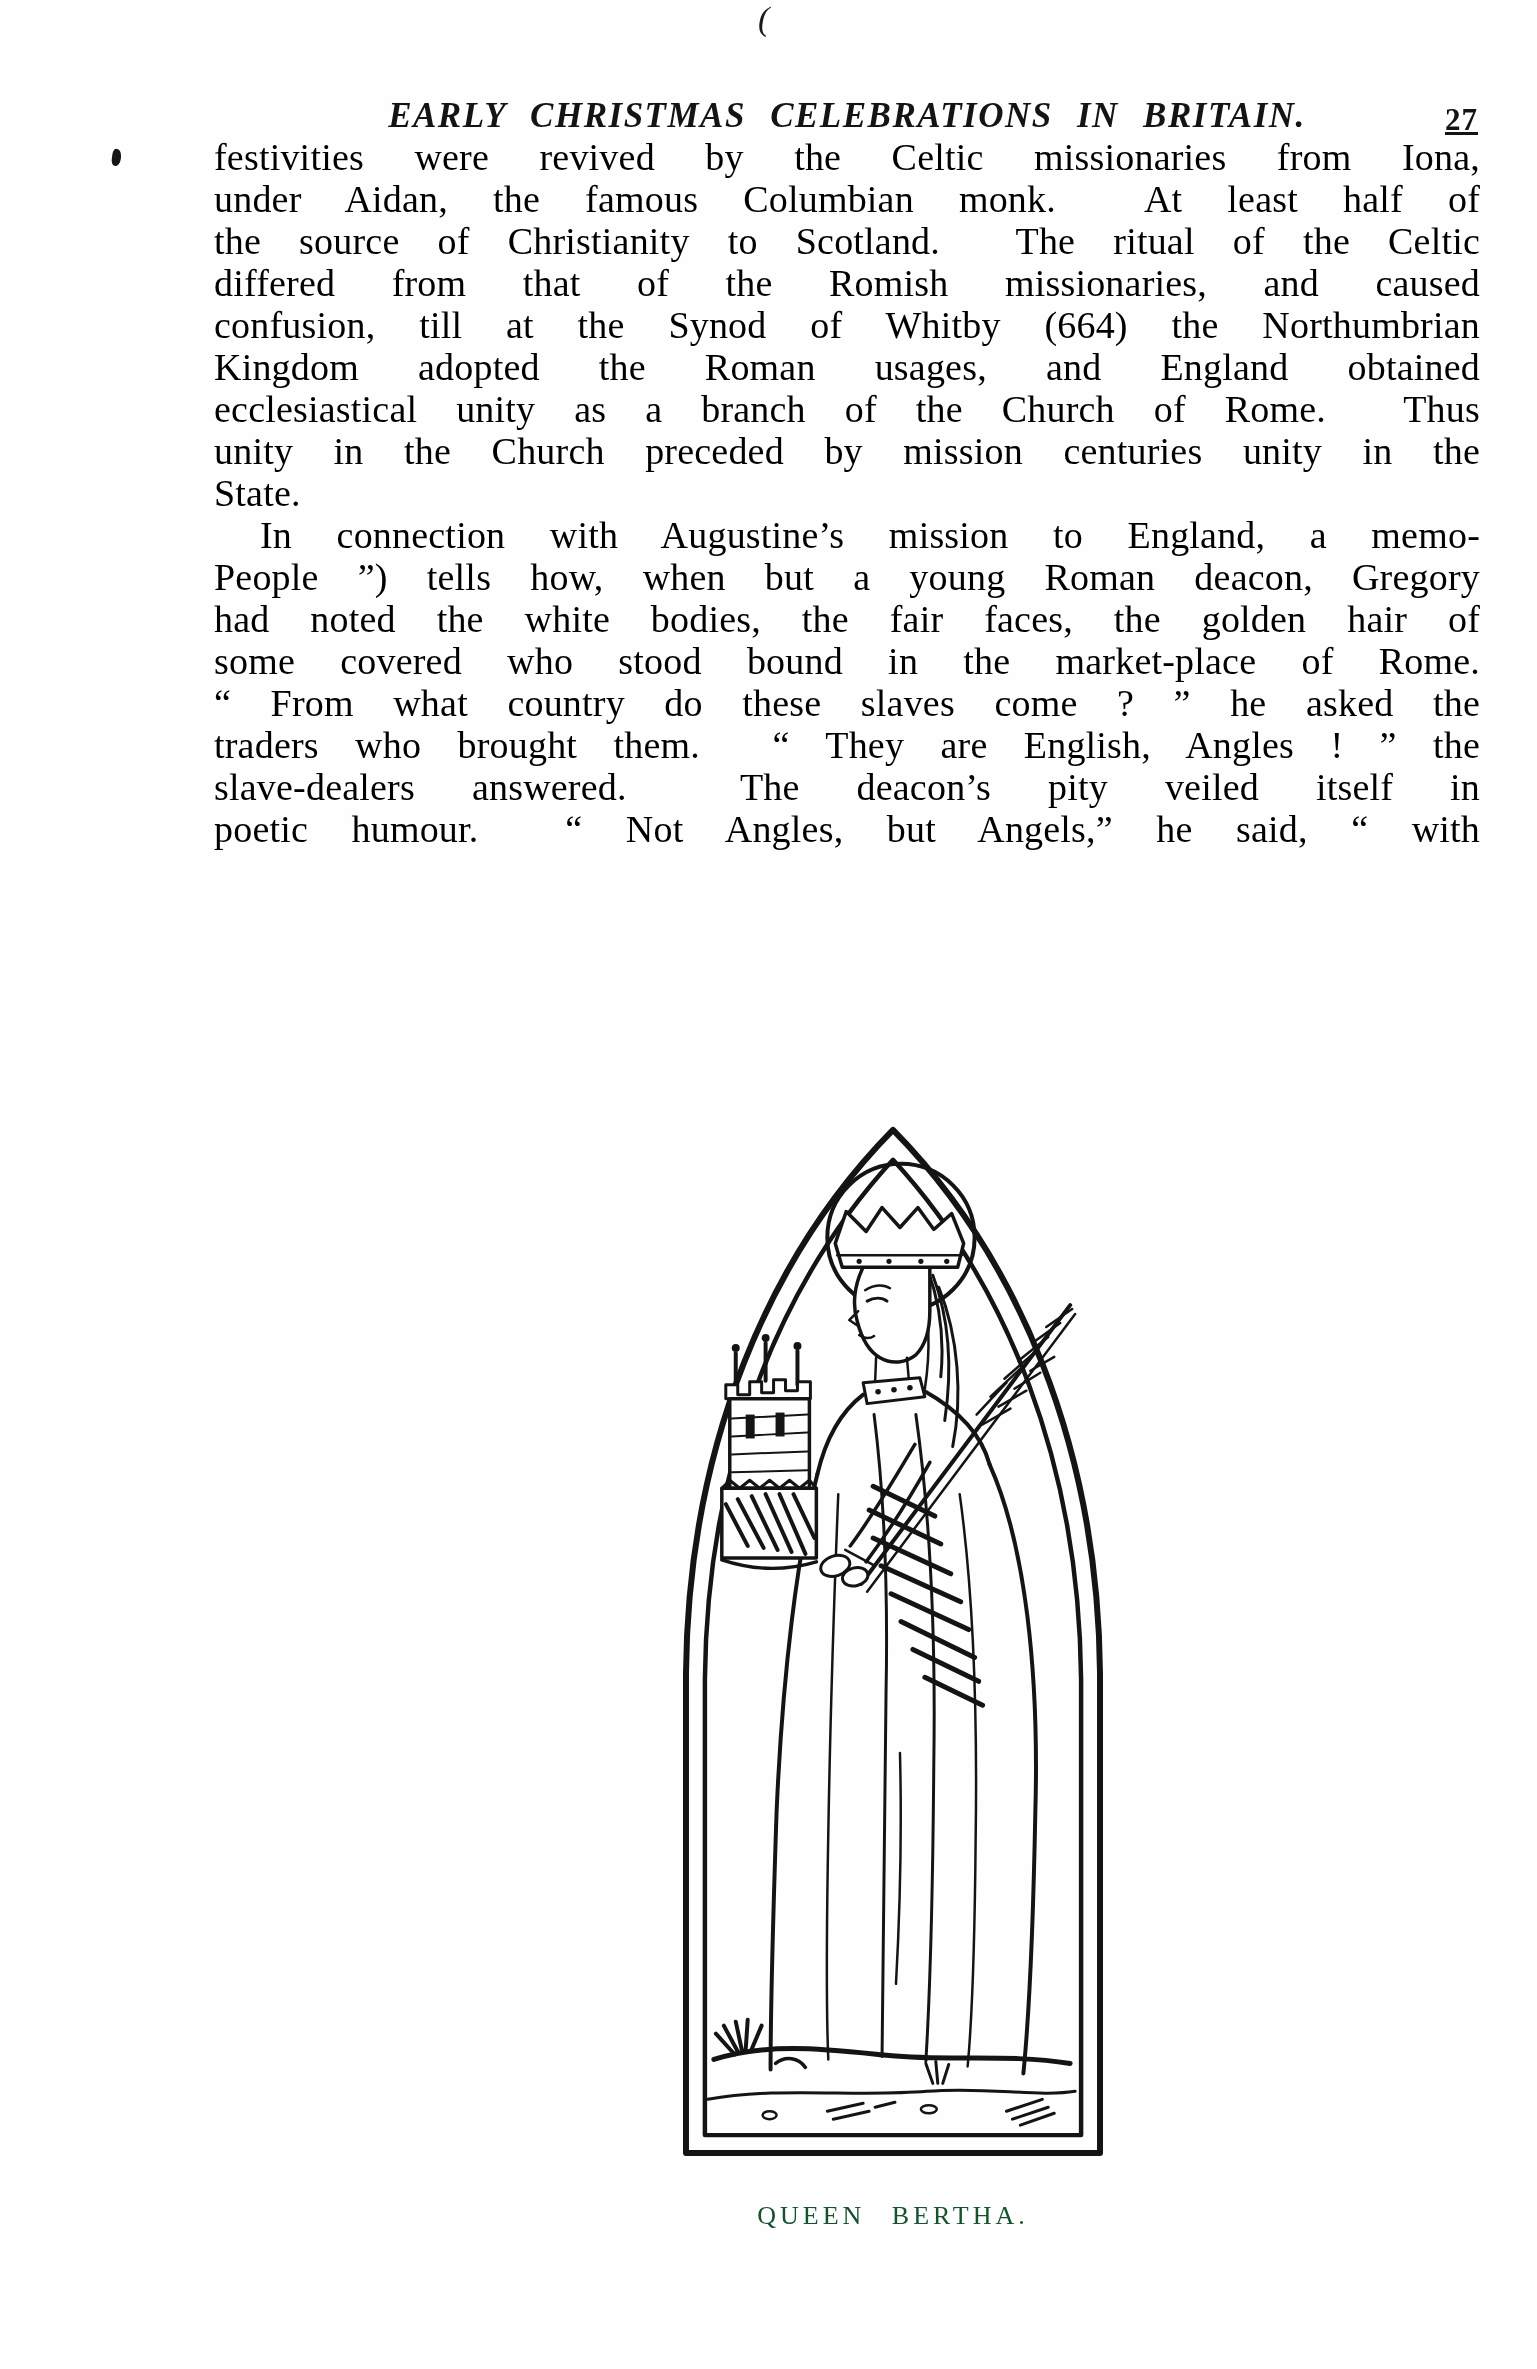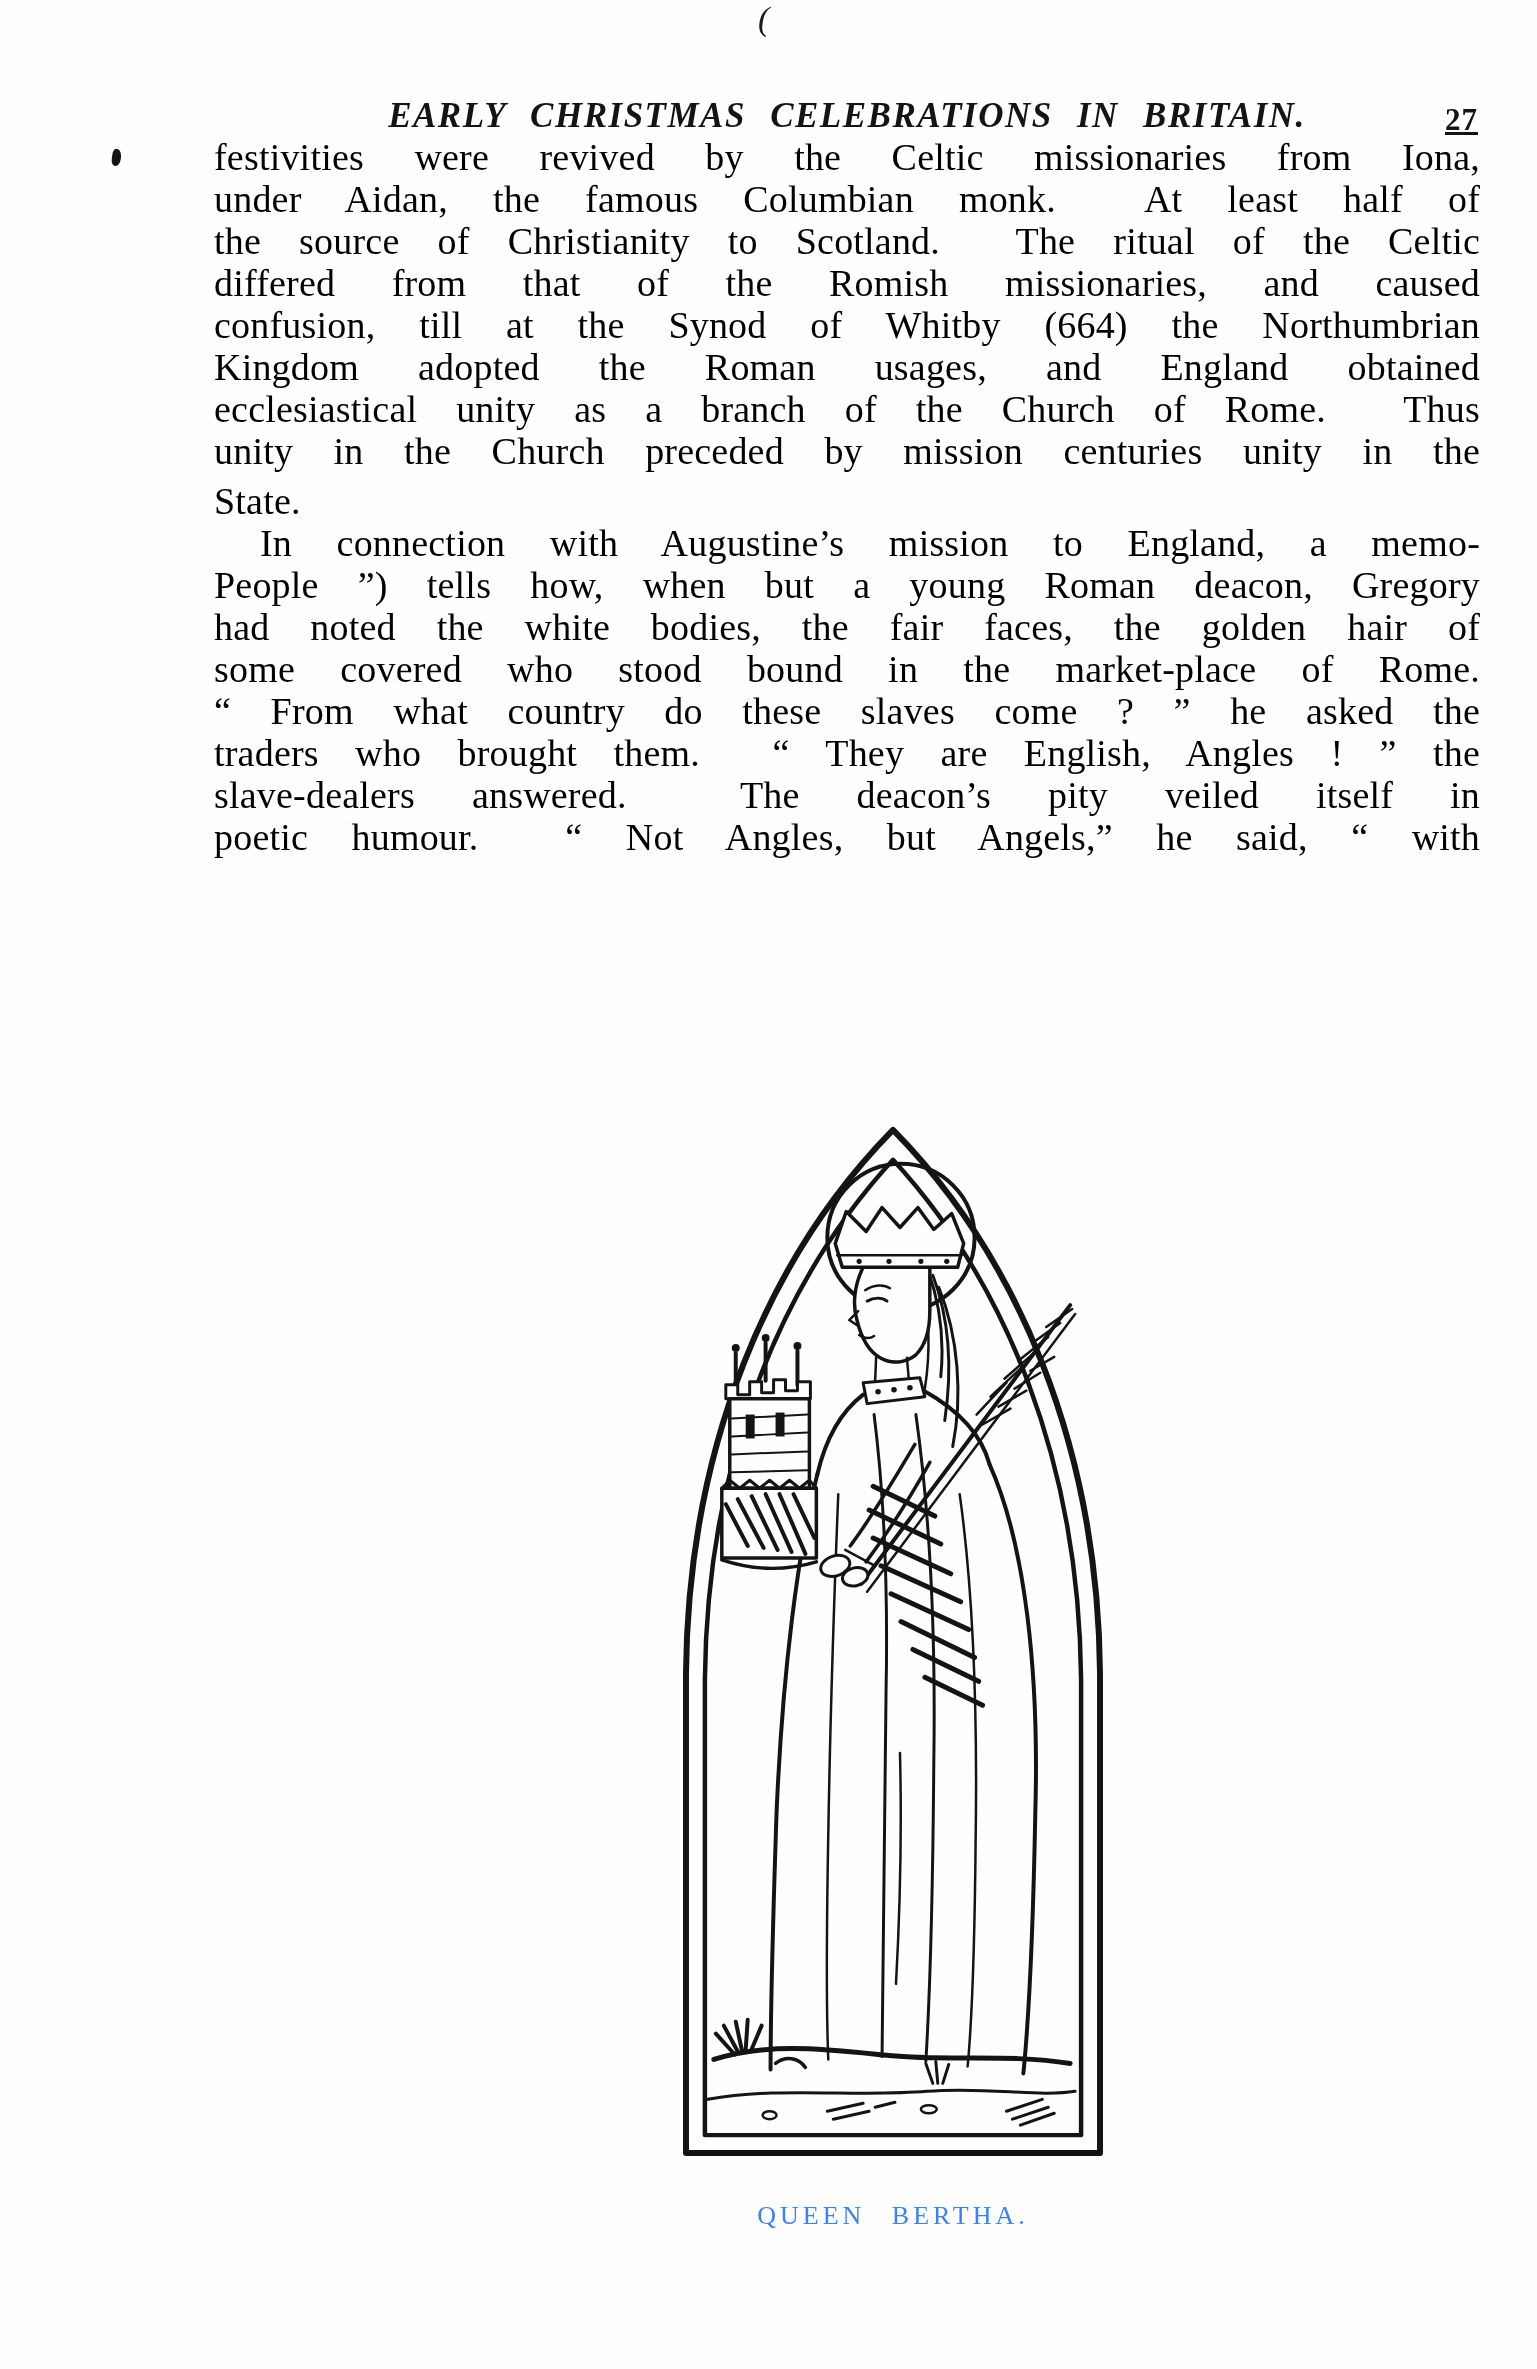--- a/index.html
+++ b/index.html
@@ -44,34 +44,34 @@
     position:absolute;left:214px;top:136px;width:1266px;
     font-size:38px;line-height:42px;
     color:#000000;
   }
   .line{
     text-align:justify;
     text-align-last:justify;
     height:42px;
     letter-spacing:0.2px;
   }
-  .line.last{text-align-last:left;margin-top:8px;}
+  .line.last{text-align-last:left;}
   .line.indent{text-indent:46px;}
 
   
   .figure{
     position:absolute;left:678px;top:1116px;width:430px;height:1045px;
   }
   .figure svg{width:100%;height:100%;}
 
   .caption{
     position:absolute;left:678px;top:2201px;width:430px;
     text-align:center;
     font-size:26px;letter-spacing:4px;word-spacing:16px;
-    color:#3b82f6;
+    color:#14532d;
   }
 </style>
 </head>
 <body>
 
 <div class="page">
 
   <span class="stray-paren">(</span>
   <div class="ink-speck"></div>
 

